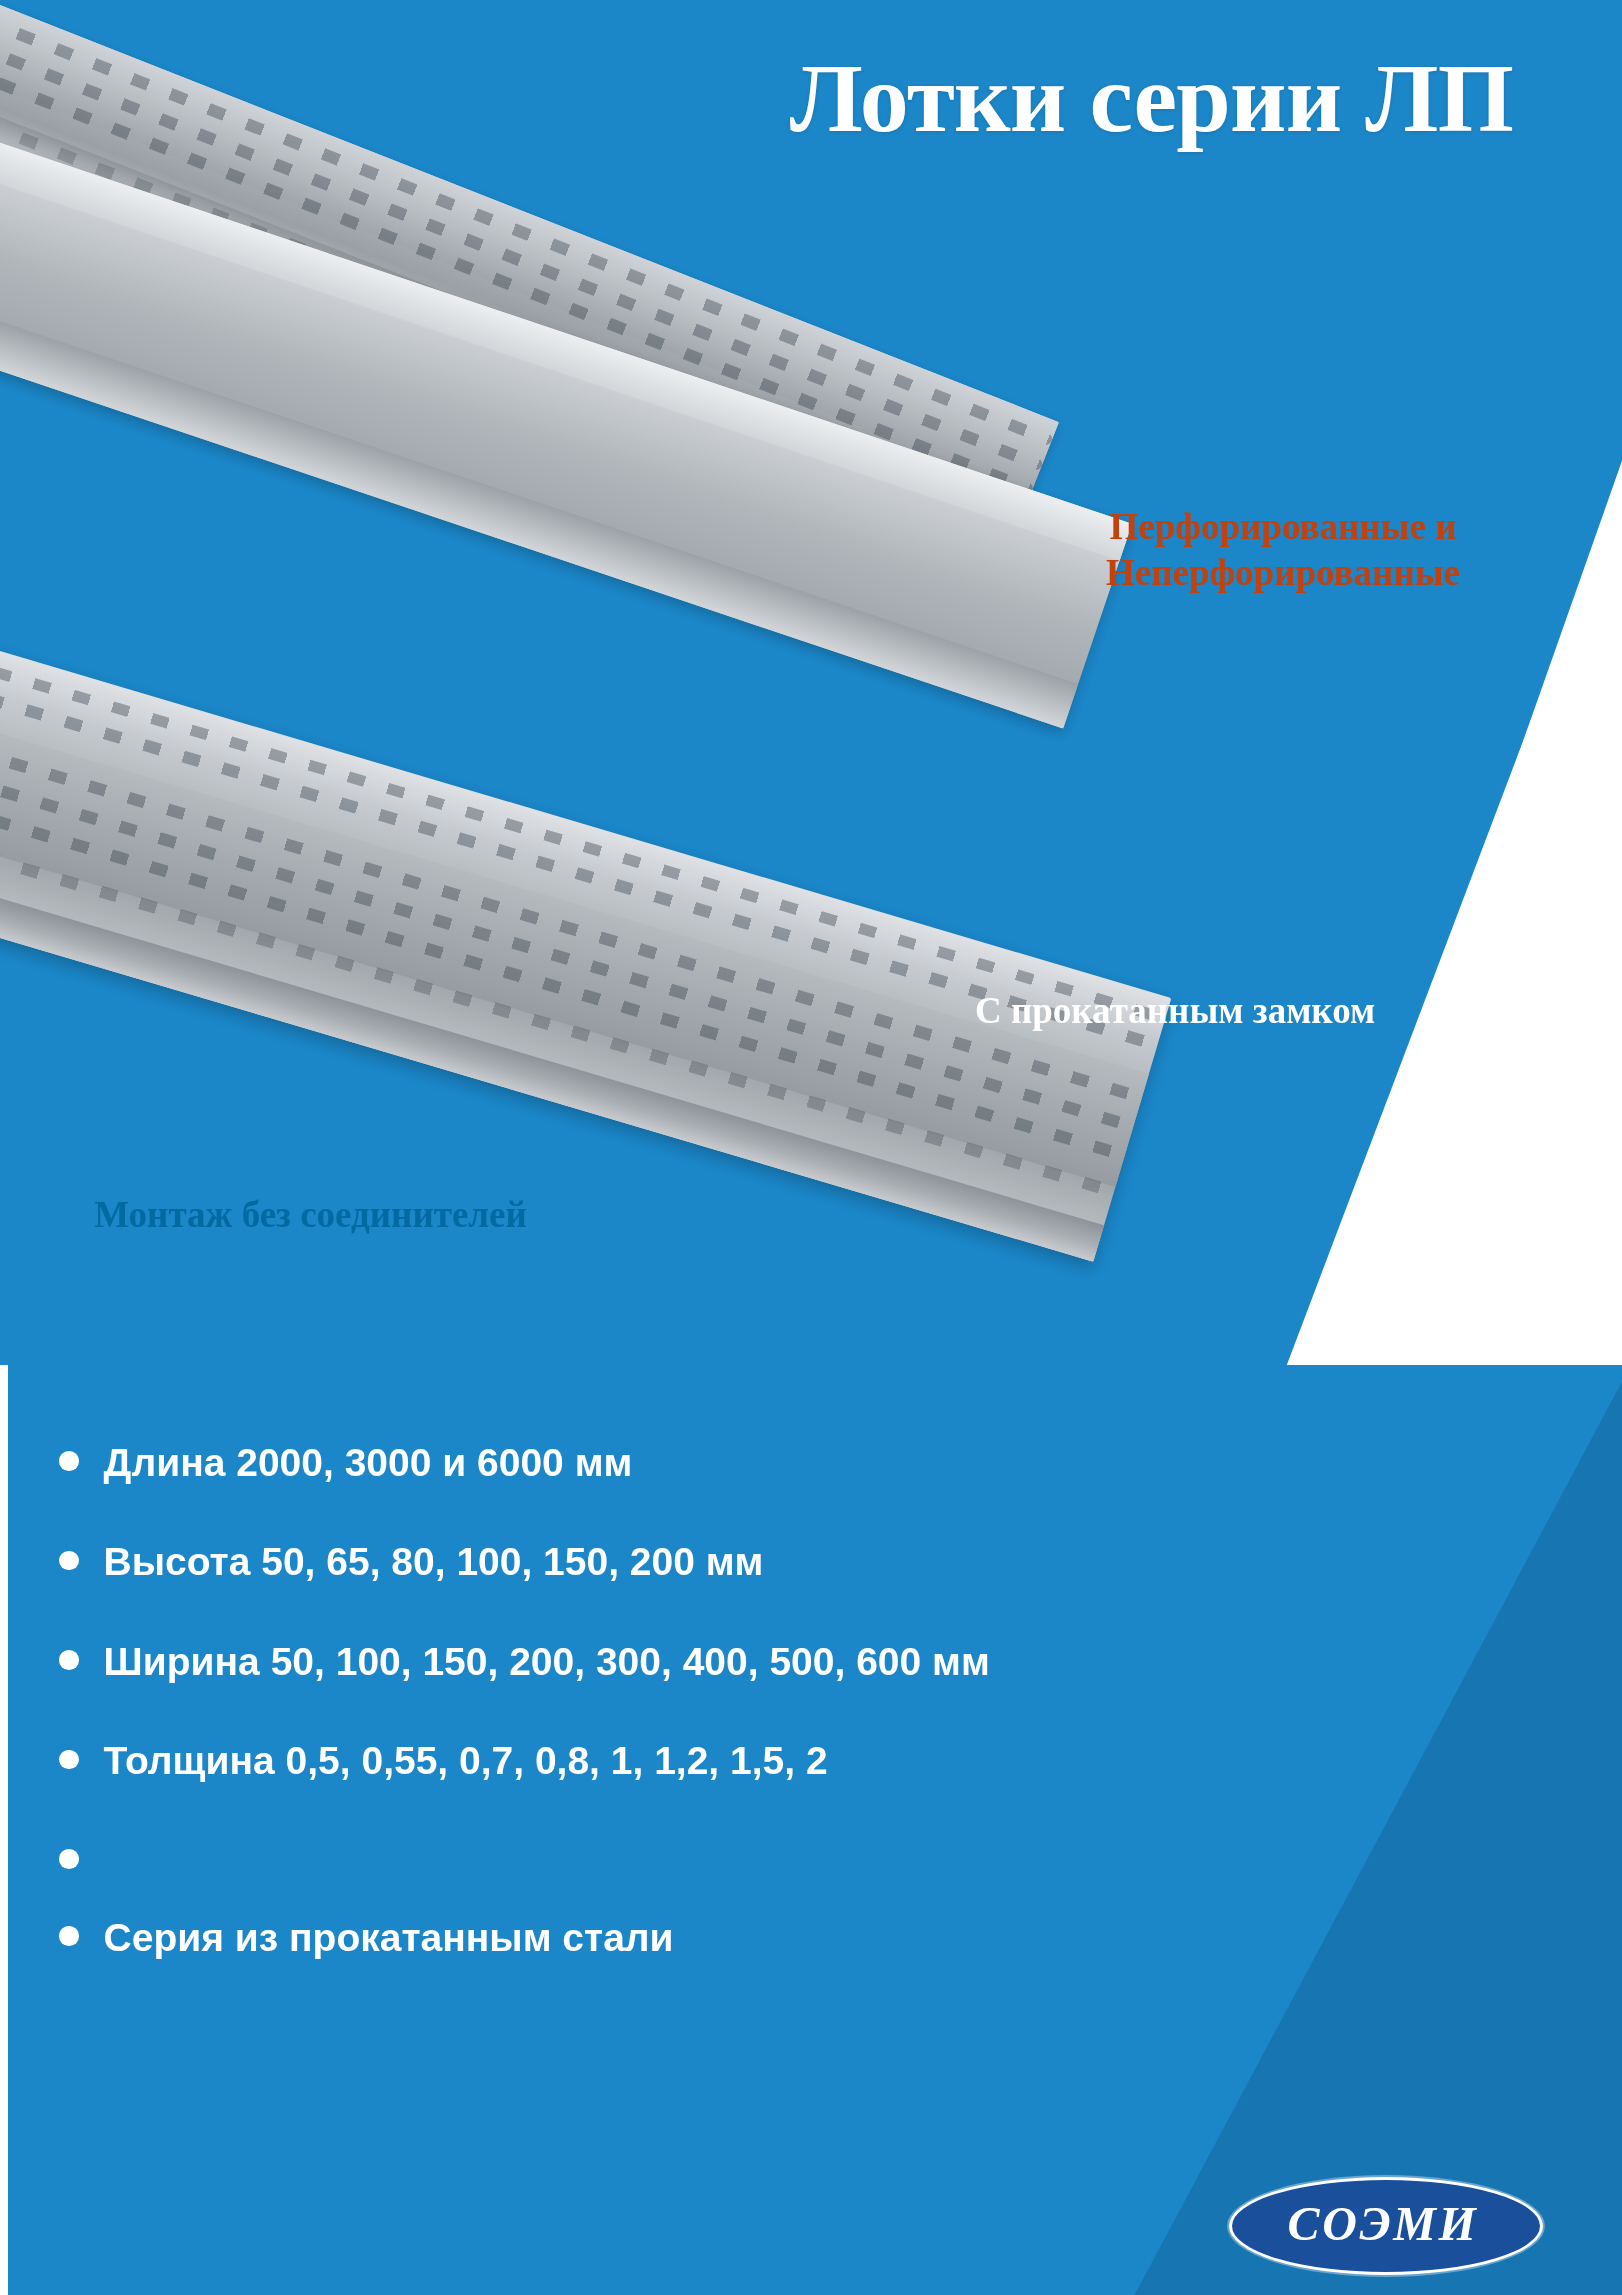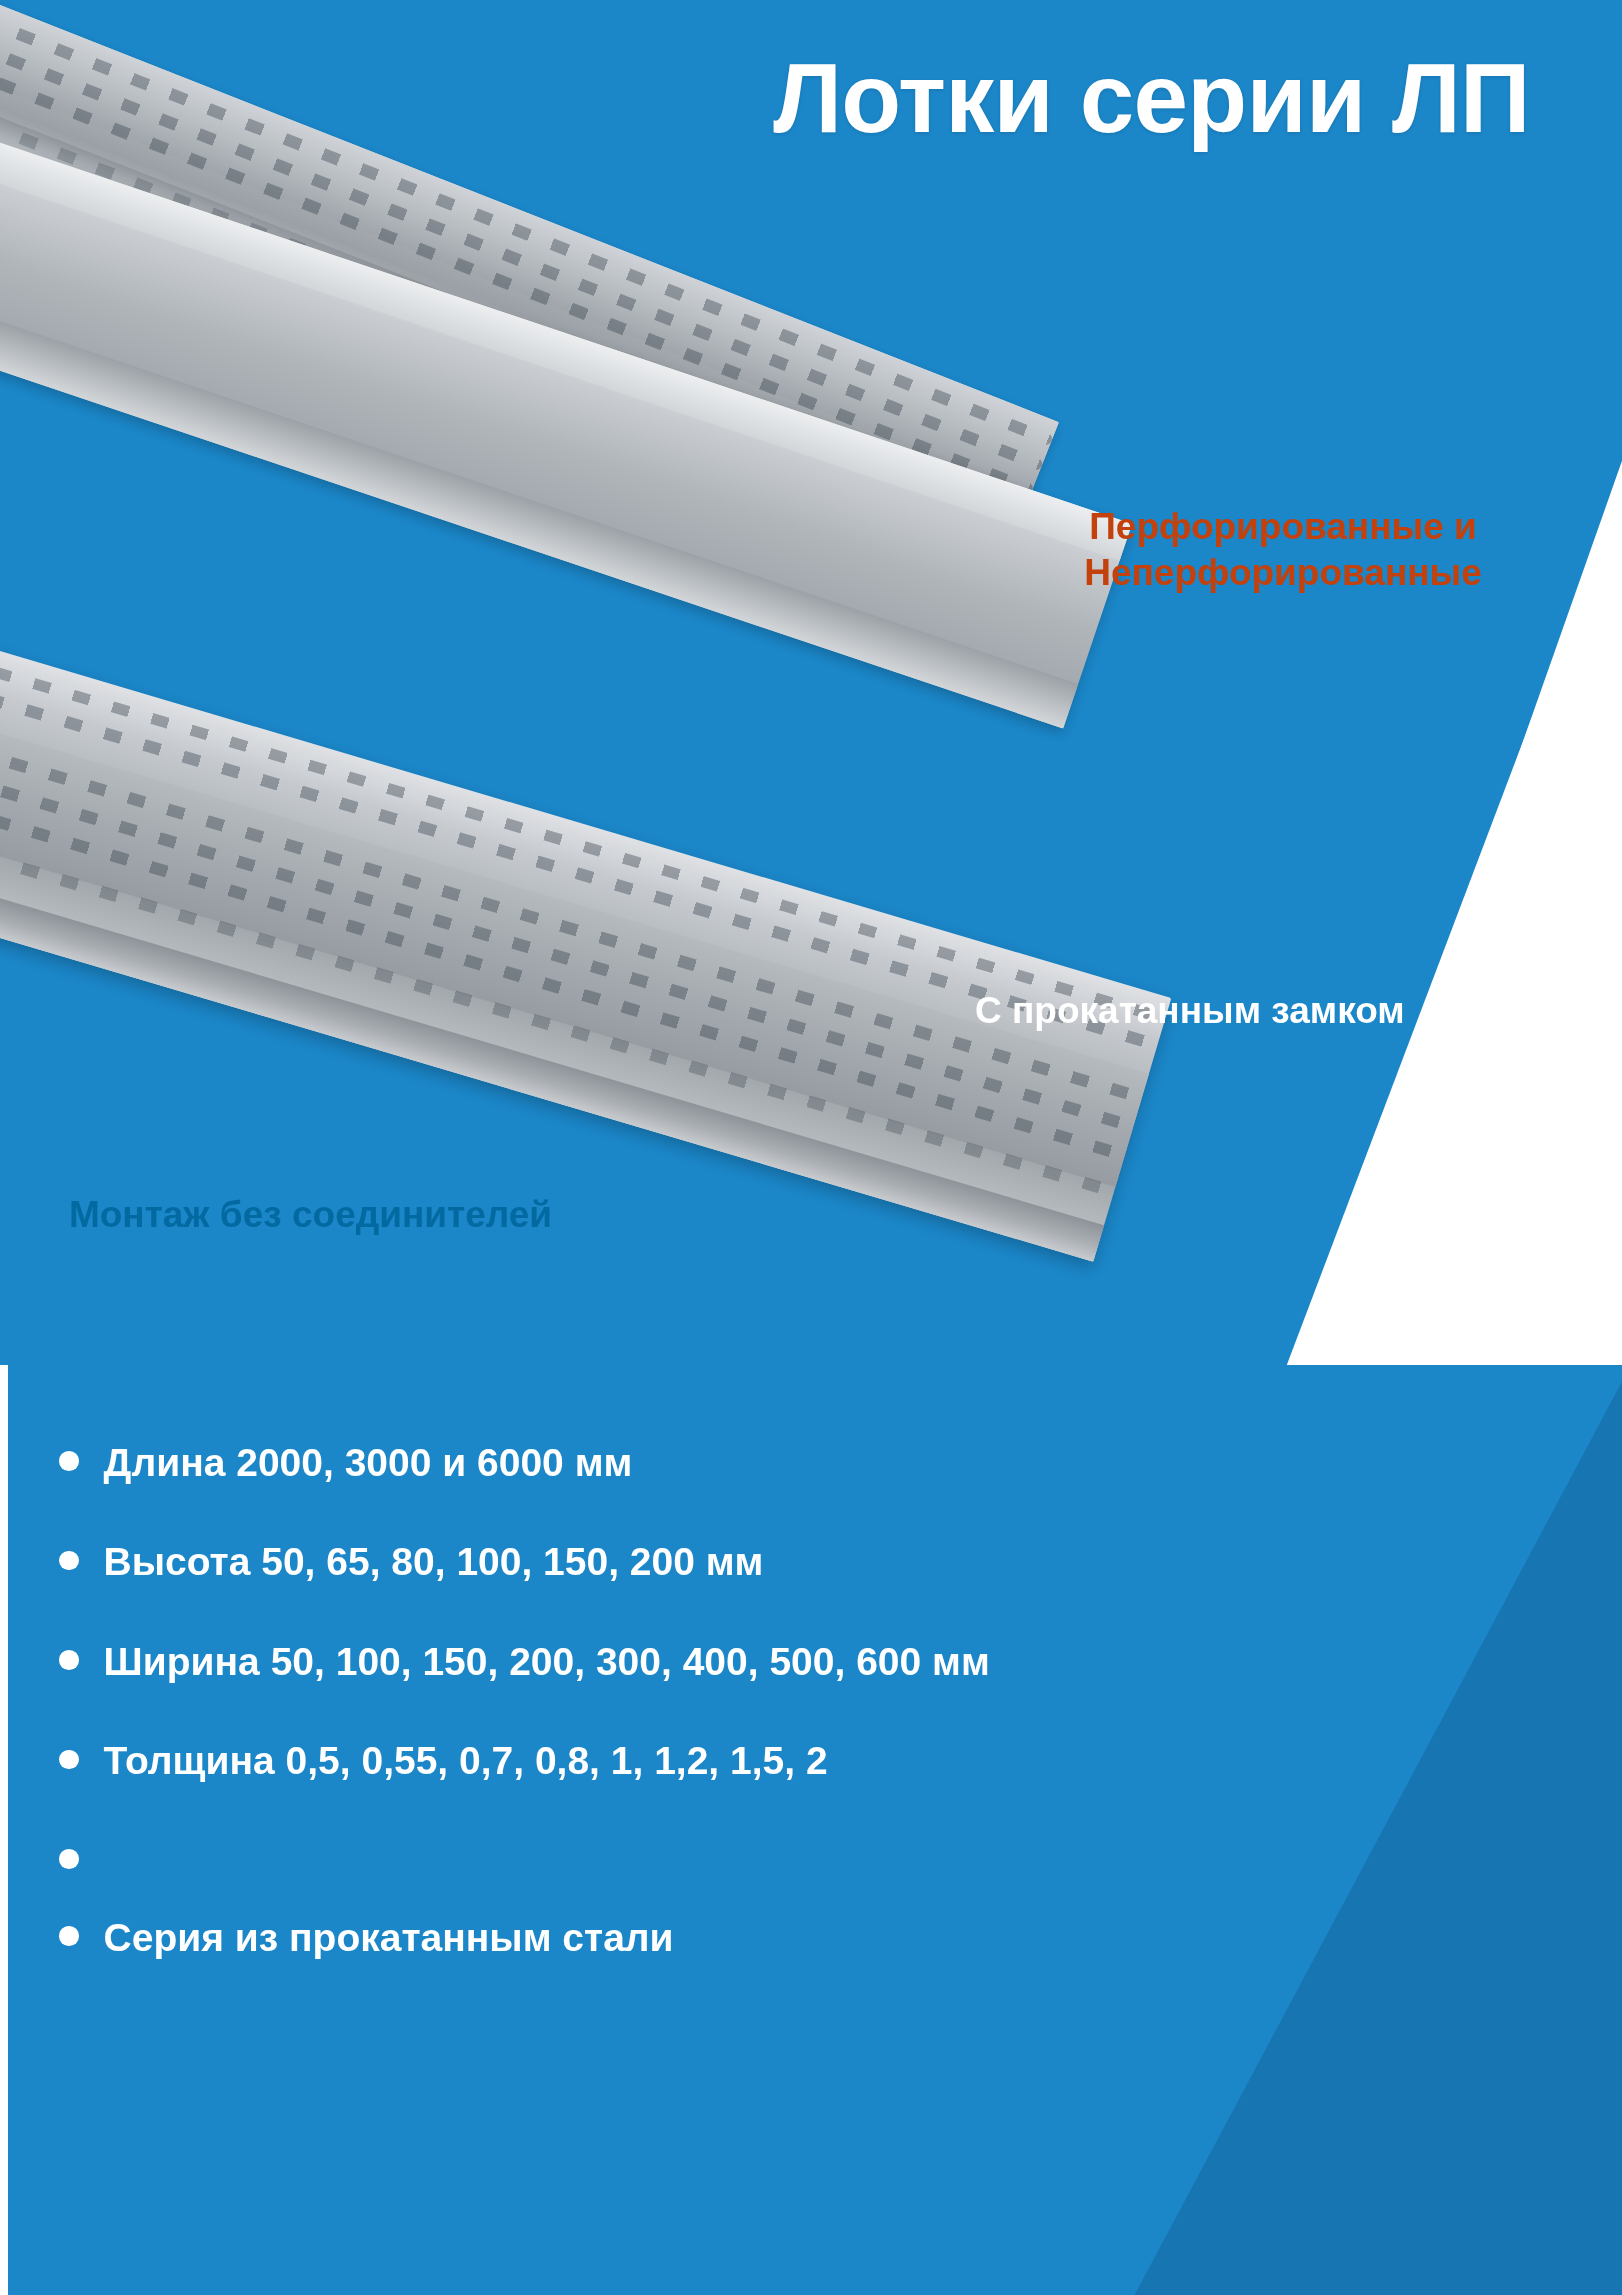--- a/index.html
+++ b/index.html
@@ -20,20 +20,21 @@
 
   
   .top-section {
     position: absolute;
     left: 0;
     top: 0;
     width: 1623px;
     height: 1365px;
     overflow: hidden;
     background: #ffffff;
+    font-family: Liberation Serif, serif;
   }
   
   .hero-blue {
     position: absolute;
     left: 0;
     top: 0;
     width: 1623px;
     height: 1365px;
     background: #1b86c8;
     clip-path: polygon(0 0, 1623px 0, 1623px 458px, 1303px 1365px, 0 1365px);
@@ -364,16 +365,20 @@
         <div class="bullet"></div>
       </div>
 
       <div class="spec-item">
         <div class="bullet"></div>
         <div class="spec-text">Серия из прокатанным стали</div>
       </div>
 
     </div>
 
+    <div class="logo">
+      <div class="logo-ellipse"></div>
+      <div class="logo-text">СОЭМИ</div>
+    </div>
   </div>
 
 </div>
 
 
 </body></html>

